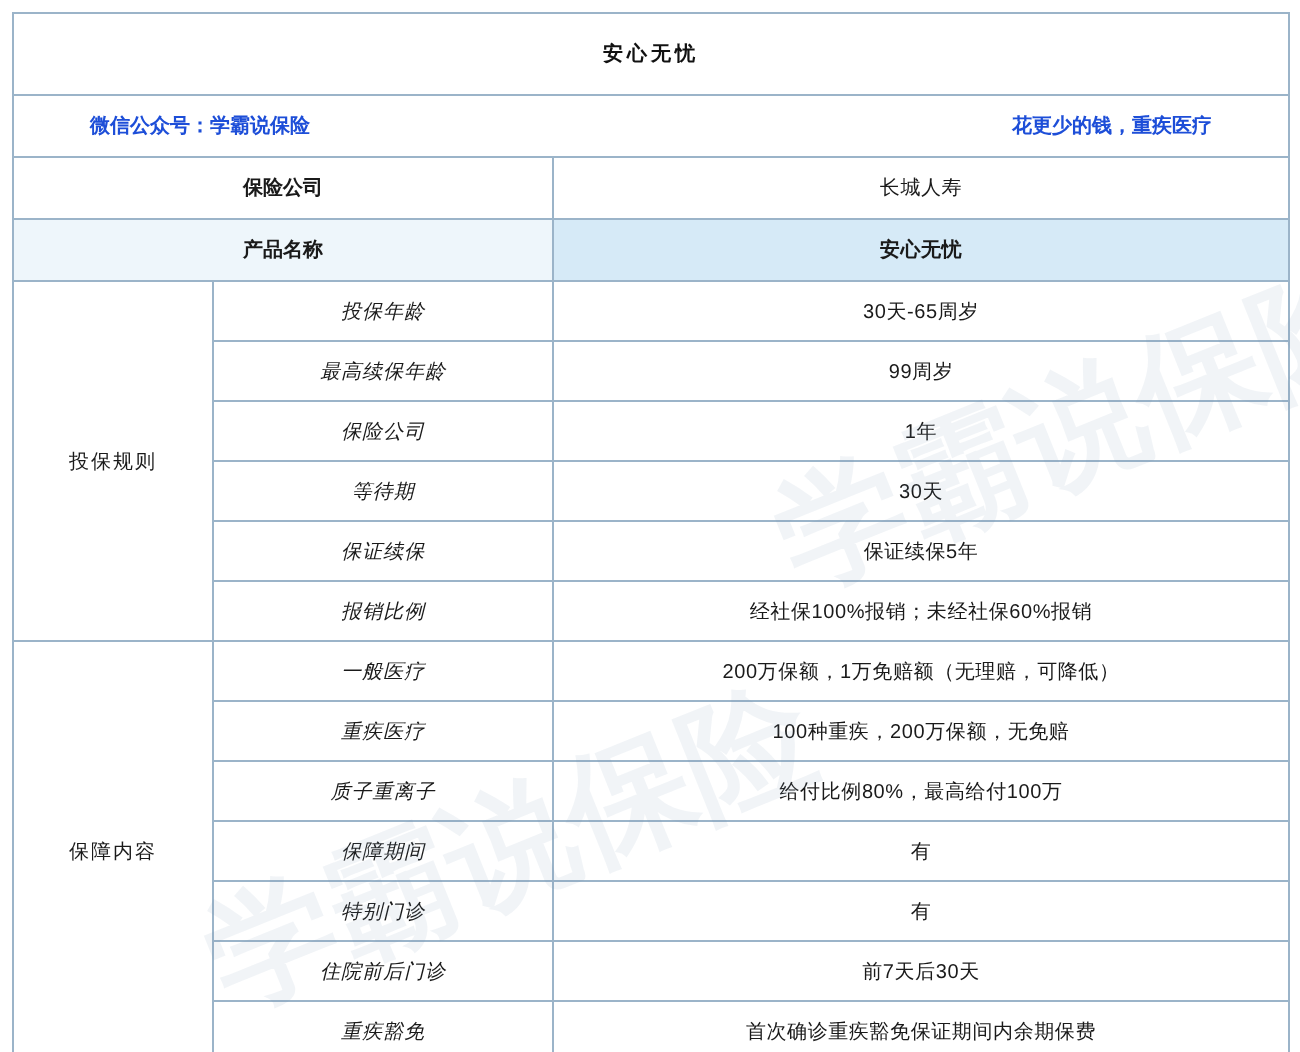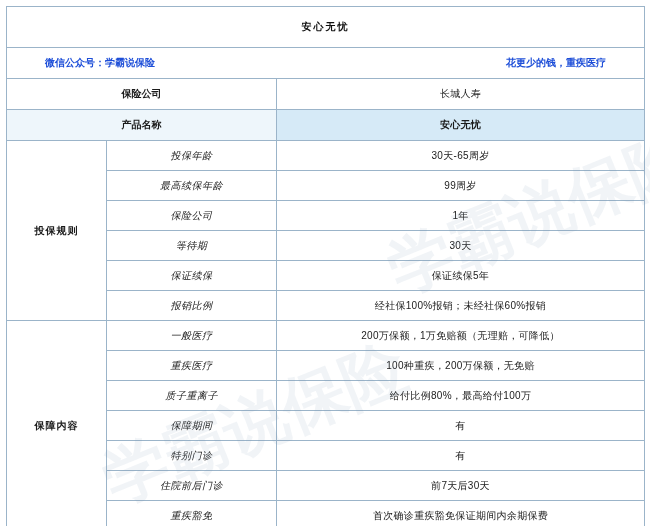--- a/index.html
+++ b/index.html
@@ -84,21 +84,21 @@
     font-weight: bold;
   }
   .cell-product-name {
     background: #d6eaf7 !important;
     font-weight: bold;
   }
   .cell-product-label {
     background: #eef6fb !important;
   }
   .group-cell {
-    font-weight: bold;
+    font-weight: normal;
     font-size: 14px;
     letter-spacing: 1px;
     background: #ffffff;
   }
   .sub-label {
     letter-spacing: 0.5px;
     font-style: italic;
   }
   .value-cell {
     letter-spacing: 0.3px;

